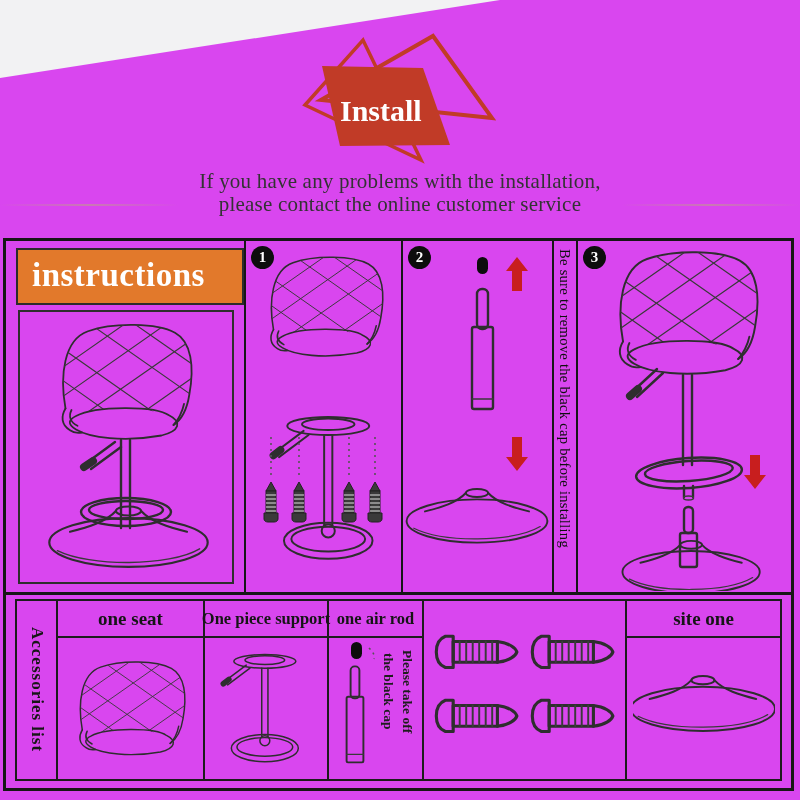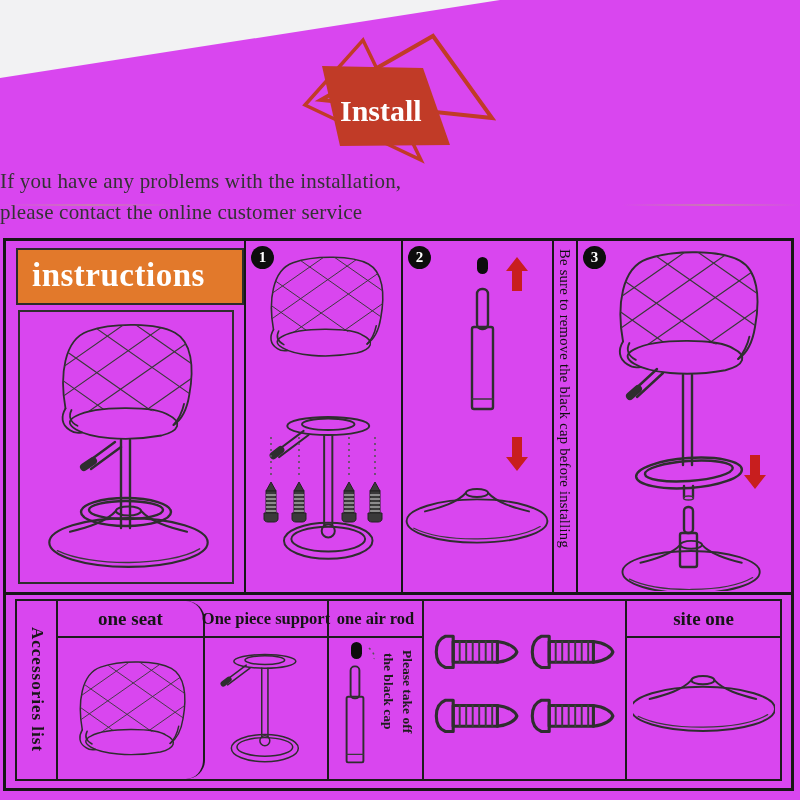--- a/index.html
+++ b/index.html
@@ -1,22 +1,22 @@
 <!DOCTYPE html>
 <html><head>
 <meta charset="utf-8">
 <style>
   html,body{margin:0;padding:0;background:#fff;}
   .page{position:relative;width:800px;height:800px;background:#d946ef;overflow:hidden;
         font-family:Liberation Serif, serif;color:#222;}
   .corner-shade{position:absolute;left:0;top:0;width:800px;height:90px;background:#f2f2f3;
         clip-path:polygon(0 0,500px 0,0 78px);}
   .logo-wrap{position:absolute;left:293px;top:28px;width:205px;height:142px;}
-  .subtitle{position:absolute;left:0;width:800px;font-size:21px;color:#333;letter-spacing:.2px;}
-  .sub1{top:169px;} .sub2{top:200px;}
+  .subtitle{position:absolute;left:0;width:800px;text-align:center;font-size:21px;color:#333;letter-spacing:.2px;}
+  .sub1{top:169px;} .sub2{top:192px;}
   .flourish{position:absolute;top:204px;height:2px;}
   .flourish.left{left:0;width:178px;background:linear-gradient(90deg,rgba(197,138,160,0) 0%,rgba(197,138,160,.75) 50%,rgba(197,138,160,0) 100%);}
   .flourish.right{left:622px;width:178px;background:linear-gradient(90deg,rgba(197,138,160,0) 0%,rgba(197,138,160,.75) 50%,rgba(197,138,160,0) 100%);}
 
   .frame{position:absolute;left:3px;top:238px;width:791px;height:553px;border:3px solid #161616;box-sizing:border-box;}
   .maingrid{display:flex;height:354px;border-bottom:3px solid #161616;box-sizing:border-box;}
   .col{position:relative;box-sizing:border-box;}
   .col1{width:240px;border-right:2px solid #161616;display:flex;flex-direction:column;}
   .col2{width:157px;border-right:2px solid #161616;}
   .col3{width:151px;border-right:2px solid #161616;}
@@ -29,21 +29,21 @@
         font-weight:bold;font-size:15px;display:flex;align-items:center;justify-content:center;z-index:2;}
   .stepart{display:flex;align-items:flex-start;justify-content:center;height:100%;}
   .vnote{height:100%;writing-mode:vertical-rl;font-size:14.5px;line-height:21px;color:#0f0f0f;
         padding-top:8px;white-space:nowrap;letter-spacing:.3px;box-sizing:border-box;}
 
   .acc-table{margin:4px 9px 0 9px;height:182px;border:2px solid #1c1c1c;box-sizing:border-box;display:flex;}
   .acc-label{width:41px;border-right:2px solid #1c1c1c;display:flex;align-items:center;justify-content:center;box-sizing:border-box;}
   .acc-label .vtext{writing-mode:vertical-rl;font-weight:bold;font-size:17px;color:#161616;letter-spacing:1px;}
   .acc-col{display:flex;flex-direction:column;border-right:2px solid #1c1c1c;box-sizing:border-box;}
   .acc-col.last{border-right:none;flex:1;}
-  .w-seat{width:147px;border-radius:19px;} .w-support{width:124px;} .w-airrod{width:95px;text-align:center;} .w-screws{width:203px;}
+  .w-seat{width:147px;} .w-support{width:124px;} .w-airrod{width:95px;text-align:center;} .w-screws{width:203px;}
   .acc-hdr{height:37px;border-bottom:2px solid #1c1c1c;display:flex;align-items:center;justify-content:center;
         font-weight:bold;font-size:19px;color:#151515;box-sizing:border-box;white-space:nowrap;}
   .acc-hdr.tight{font-size:16.5px;}
   .acc-body{flex:1;display:flex;align-items:center;justify-content:center;position:relative;}
   .airrod-note{position:absolute;right:5px;top:12px;writing-mode:vertical-rl;font-size:13.5px;font-weight:600;color:#1d1d1d;line-height:19px;}
 
   .ln{fill:none;stroke:#2e2e2e;stroke-width:2.4;stroke-linecap:round;stroke-linejoin:round;}
   .lnthin{fill:none;stroke:#3a3a3a;stroke-width:1.5;stroke-linecap:round;}
   .dash{fill:none;stroke:#555;stroke-width:1.6;stroke-dasharray:2 4;}
 </style>

